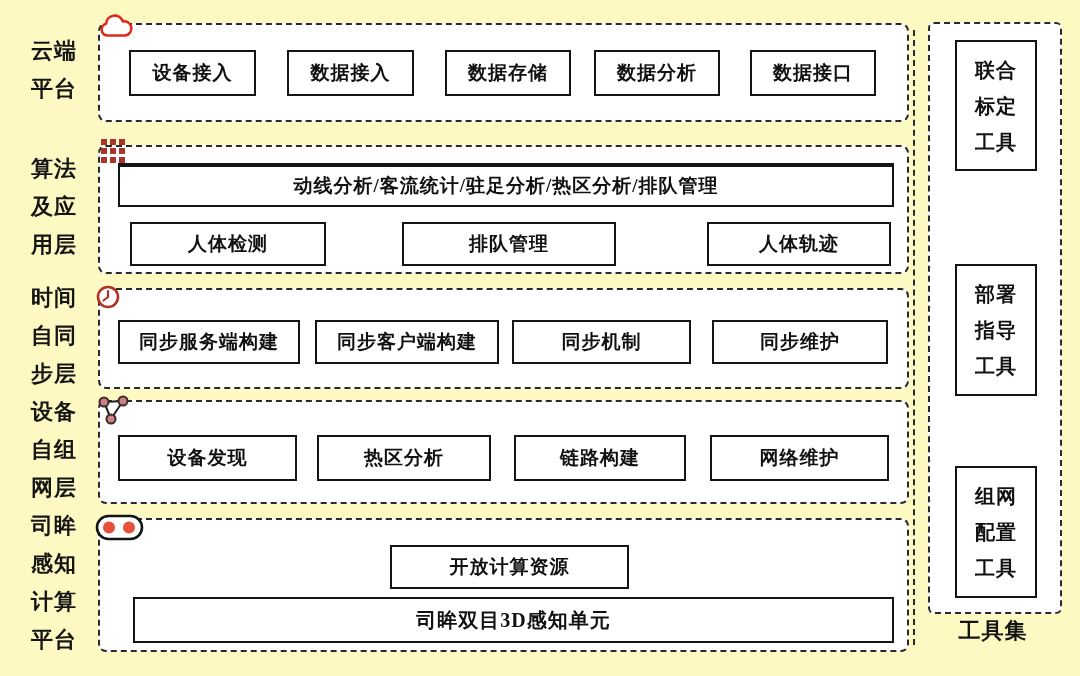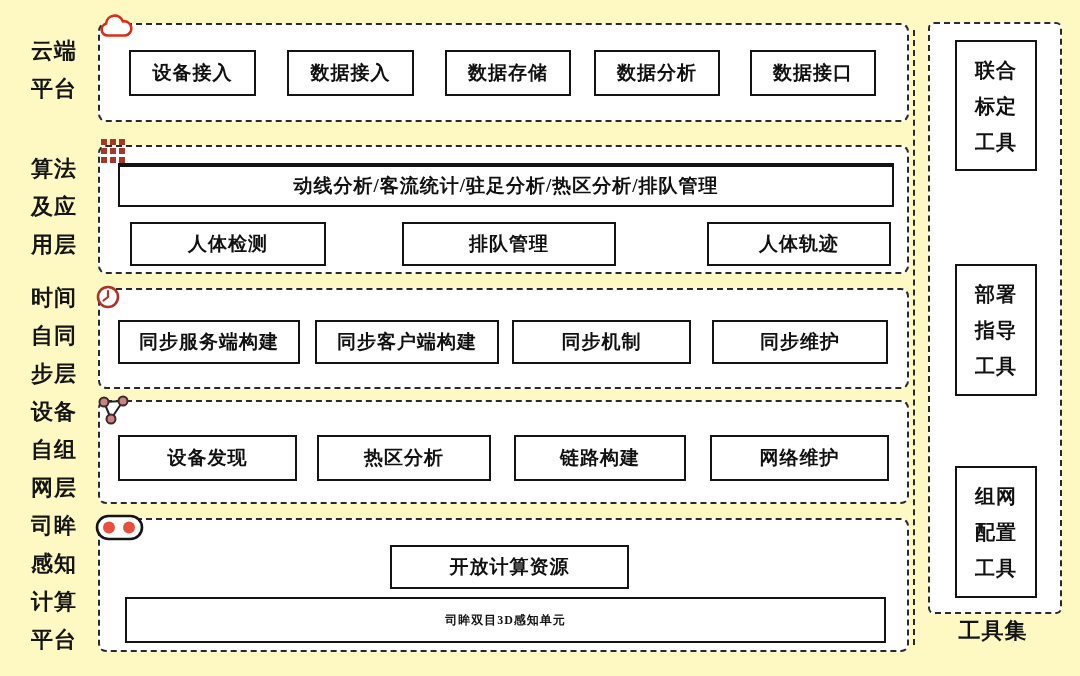--- a/index.html
+++ b/index.html
@@ -87,21 +87,21 @@
 
   <div class="layer" style="top:400px;height:100px">
     <div class="box" style="left:18px;top:33px;width:175px;height:42px">设备发现</div>
     <div class="box" style="left:217px;top:33px;width:170px;height:42px">热区分析</div>
     <div class="box" style="left:414px;top:33px;width:168px;height:42px">链路构建</div>
     <div class="box" style="left:610px;top:33px;width:175px;height:42px">网络维护</div>
   </div>
 
   <div class="layer" style="top:518px;height:130px">
     <div class="box" style="left:290px;top:25px;width:235px;height:40px">开放计算资源</div>
-    <div class="box" style="left:25px;top:77px;width:757px;height:42px;font-size:12px">司眸双目3D感知单元</div>
+    <div class="box" style="left:33px;top:77px;width:757px;height:42px;font-size:20px">司眸双目3D感知单元</div>
   </div>
 
   <svg class="icon" style="left:97px;top:13px" width="38" height="27" viewBox="0 0 38 27">
     <path d="M28.5 22.5h-18a6 6 0 0 1-1.4-11.8A8.6 8.6 0 0 1 25.8 8.4a7 7 0 0 1 2.7 14.1z" fill="#ffffff" stroke="#dd2b1a" stroke-width="2.6" stroke-linejoin="round"></path>
   </svg>
 
   <svg class="icon" style="left:100px;top:138px" width="27" height="27" viewBox="0 0 27 27">
     <g fill="#a53629">
       <rect x="1" y="1" width="6" height="6"></rect>
         <rect x="10" y="1" width="6" height="6"></rect>

